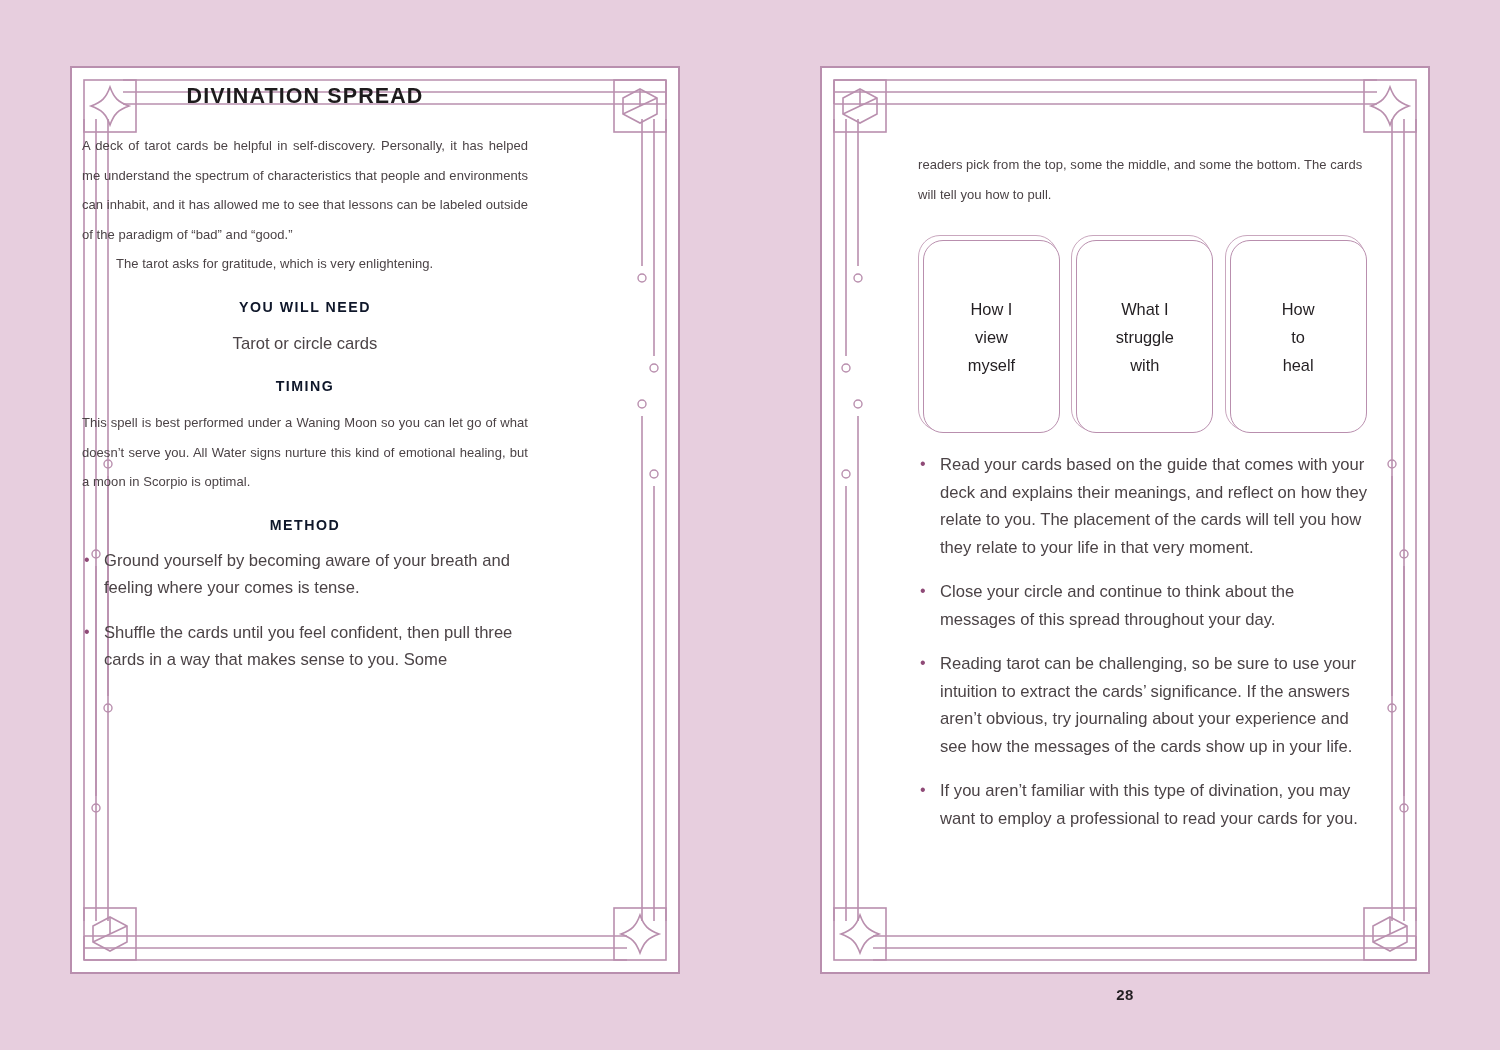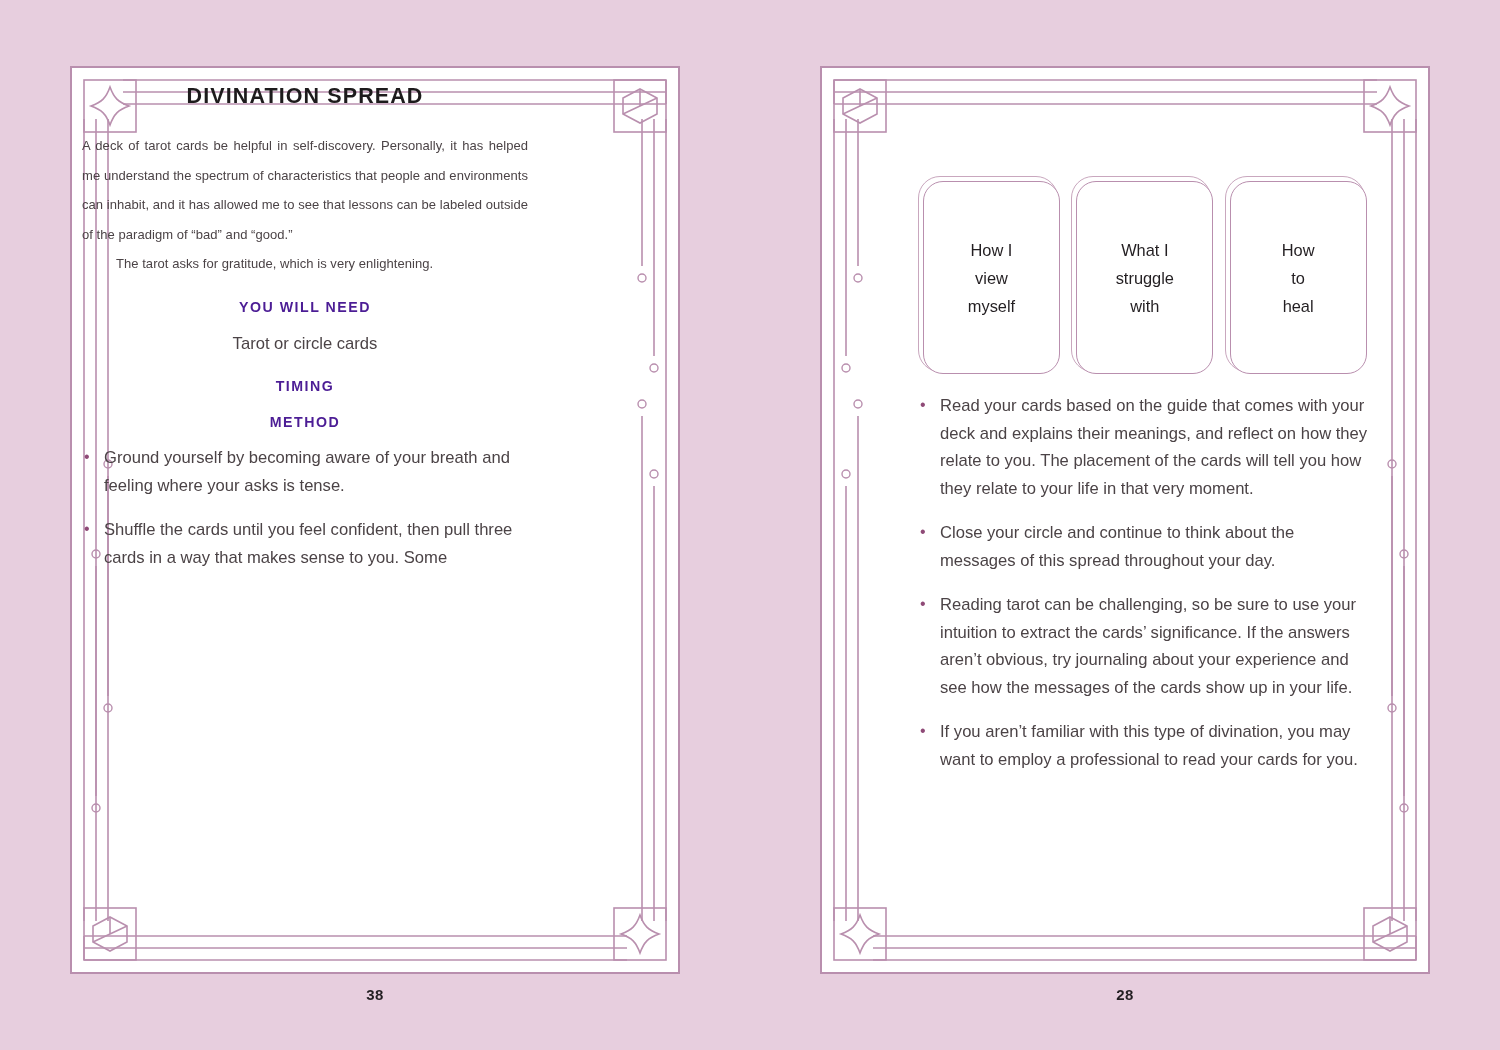--- a/index.html
+++ b/index.html
@@ -89,21 +89,21 @@
     line-height:29.5px;
     color:#4b4346;
   }
 
   h2.subhead{
     margin:20px 0 14px 0;
     text-align:center;
     font-size:14.2px;
     font-weight:bold;
     letter-spacing:1.5px;
-    color:#4c1d95;
+    color:#0f172a;
   }
 
   ul.bullets{
     margin:6px 0 0 0;
     padding:0;
     list-style:none;
   }
   ul.bullets li{
     position:relative;
     padding-left:22px;
@@ -228,29 +228,29 @@
 
   <div class="content">
     <h1 class="title">DIVINATION SPREAD</h1>
     <p class="body">A deck of tarot cards be helpful in self-discovery. Personally, it has helped me understand the spectrum of characteristics that people and environments can inhabit, and it has allowed me to see that lessons can be labeled outside of the paradigm of “bad” and “good.”</p>
     <p class="body indent">The tarot asks for gratitude, which is very enlightening.</p>
 
     <h2 class="subhead">YOU WILL NEED</h2>
     <p class="centered">Tarot or circle cards</p>
 
     <h2 class="subhead">TIMING</h2>
+    <p class="body">This spell is best performed under a Waning Moon so you can let go of what doesn’t serve you. All Water signs nurture this kind of emotional healing, but a moon in Scorpio is optimal.</p>
 
     <h2 class="subhead">METHOD</h2>
     <ul class="bullets" id="left-bullets">
-        <li>Ground yourself by becoming aware of your breath and feeling where your asks is tense.</li>
+        <li>Ground yourself by becoming aware of your breath and feeling where your comes is tense.</li>
         <li>Shuffle the cards until you feel confident, then pull three cards in a way that makes sense to you. Some</li>
       </ul>
   </div>
 
-  <div class="page-number left">38</div>
 
   <div class="page right"></div>
 
   <svg class="frame right" viewBox="0 0 610 908" width="610" height="908">
     <rect x="1" y="1" width="608" height="906" fill="none" stroke="#b98fae" stroke-width="2"></rect>
 
     <line x1="14" y1="14" x2="557" y2="14" stroke="#b98fae" stroke-width="1.6"></line>
     <line x1="14" y1="26" x2="557" y2="26" stroke="#b98fae" stroke-width="1.6"></line>
     <line x1="14" y1="38" x2="557" y2="38" stroke="#b98fae" stroke-width="1.6"></line>
     <line x1="14" y1="14" x2="14" y2="38" stroke="#b98fae" stroke-width="1.6"></line>
@@ -288,20 +288,21 @@
       </g>
     <g transform="translate(14,842)">
         <use href="#diamondOrn"></use>
       </g>
     <g transform="translate(544,842)">
         <use href="#cubeOrn"></use>
       </g>
   </svg>
 
   <div class="content right-col" style="left:918px; top:150px; position:absolute;">
+    <p class="body flush">readers pick from the top, some the middle, and some the bottom. The cards will tell you how to pull.</p>
 
     <div class="cards" id="card-row">
         <div class="card">
           <div class="outer"></div>
           <div class="inner">
             <div class="label">How I<br>view<br>myself</div>
           </div>
         </div>
         <div class="card">
           <div class="outer"></div>

